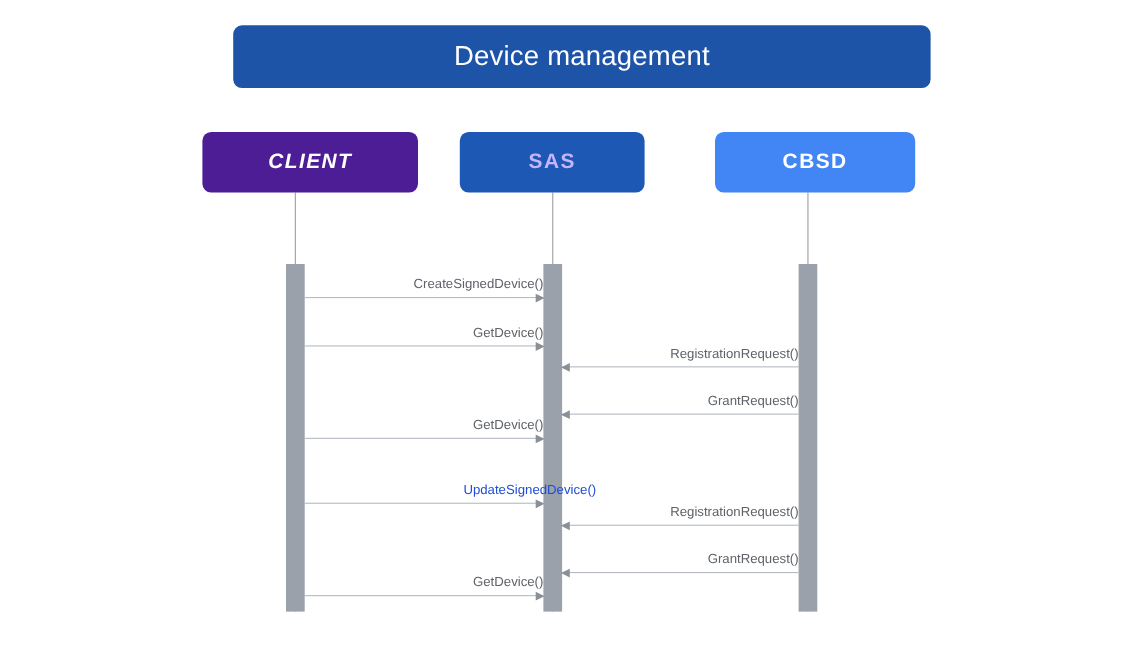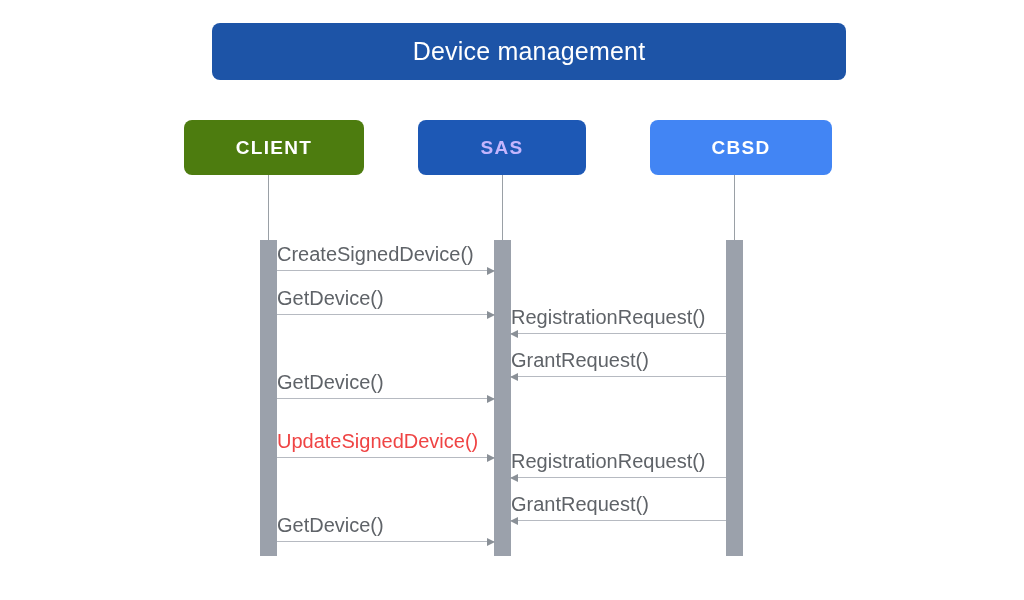--- a/index.html
+++ b/index.html
@@ -98,23 +98,23 @@
     border-left: 8px solid #8a9097;
   }
   .msg-head.left {
     left: -1px;
     border-right: 8px solid #8a9097;
   }
   .msg-label {
     position: absolute;
     bottom: 6px;
     width: 100%;
-    text-align: left;
+    text-align: right;
     color: #5f6368;
-    font-size: 20px;
+    font-size: 12px;
     font-weight: 400;
     white-space: nowrap;
     line-height: 1;
   }
 </style>
 </head>
 <body>
 
 <div id="canvas">
 
@@ -128,21 +128,21 @@
       <div class="lifeline" style="left: 734px; top: 175px; height: 381px; background: rgb(154, 160, 166);"></div>
     </div>
 
   <div id="activations">
       <div class="activation" style="left: 260px; top: 240px; width: 17px; height: 316px; background: rgb(155, 161, 171);"></div>
       <div class="activation" style="left: 494px; top: 240px; width: 17px; height: 316px; background: rgb(155, 161, 171);"></div>
       <div class="activation" style="left: 726px; top: 240px; width: 17px; height: 316px; background: rgb(155, 161, 171);"></div>
     </div>
 
   <div id="participants">
-      <div class="participant" style="left: 184px; top: 120px; width: 180px; background: #4d7c0f;">
+      <div class="participant" style="left: 184px; top: 120px; width: 196px; background: #4c1d95; font-style: italic;">
         <span class="participant-label" style="color: rgb(255, 255, 255);">CLIENT</span>
       </div>
       <div class="participant" style="left: 418px; top: 120px; width: 168px; background: rgb(29, 88, 181);">
         <span class="participant-label" style="color: #c4b5fd;">SAS</span>
       </div>
       <div class="participant" style="left: 650px; top: 120px; width: 182px; background: rgb(66, 133, 244);">
         <span class="participant-label" style="color: rgb(255, 255, 255);">CBSD</span>
       </div>
     </div>
 
@@ -168,21 +168,21 @@
         <div class="msg-label" style="color: rgb(95, 99, 104);">GrantRequest()</div>
       </div>
       <div class="message" style="left: 277px; top: 398px; width: 217px;">
         <div class="msg-line" style="background: rgb(182, 186, 193);"></div>
         <div class="msg-head right"></div>
         <div class="msg-label" style="color: rgb(95, 99, 104);">GetDevice()</div>
       </div>
       <div class="message" style="left: 277px; top: 457px; width: 217px;">
         <div class="msg-line" style="background: rgb(182, 186, 193);"></div>
         <div class="msg-head right"></div>
-        <div class="msg-label" style="color: #ef4444;">UpdateSignedDevice()</div>
+        <div class="msg-label" style="color: #1d4ed8; padding-left: 48px;">UpdateSignedDevice()</div>
       </div>
       <div class="message" style="left: 511px; top: 477px; width: 215px;">
         <div class="msg-line" style="background: rgb(182, 186, 193);"></div>
         <div class="msg-head left"></div>
         <div class="msg-label" style="color: rgb(95, 99, 104);">RegistrationRequest()</div>
       </div>
       <div class="message" style="left: 511px; top: 520px; width: 215px;">
         <div class="msg-line" style="background: rgb(182, 186, 193);"></div>
         <div class="msg-head left"></div>
         <div class="msg-label" style="color: rgb(95, 99, 104);">GrantRequest()</div>

